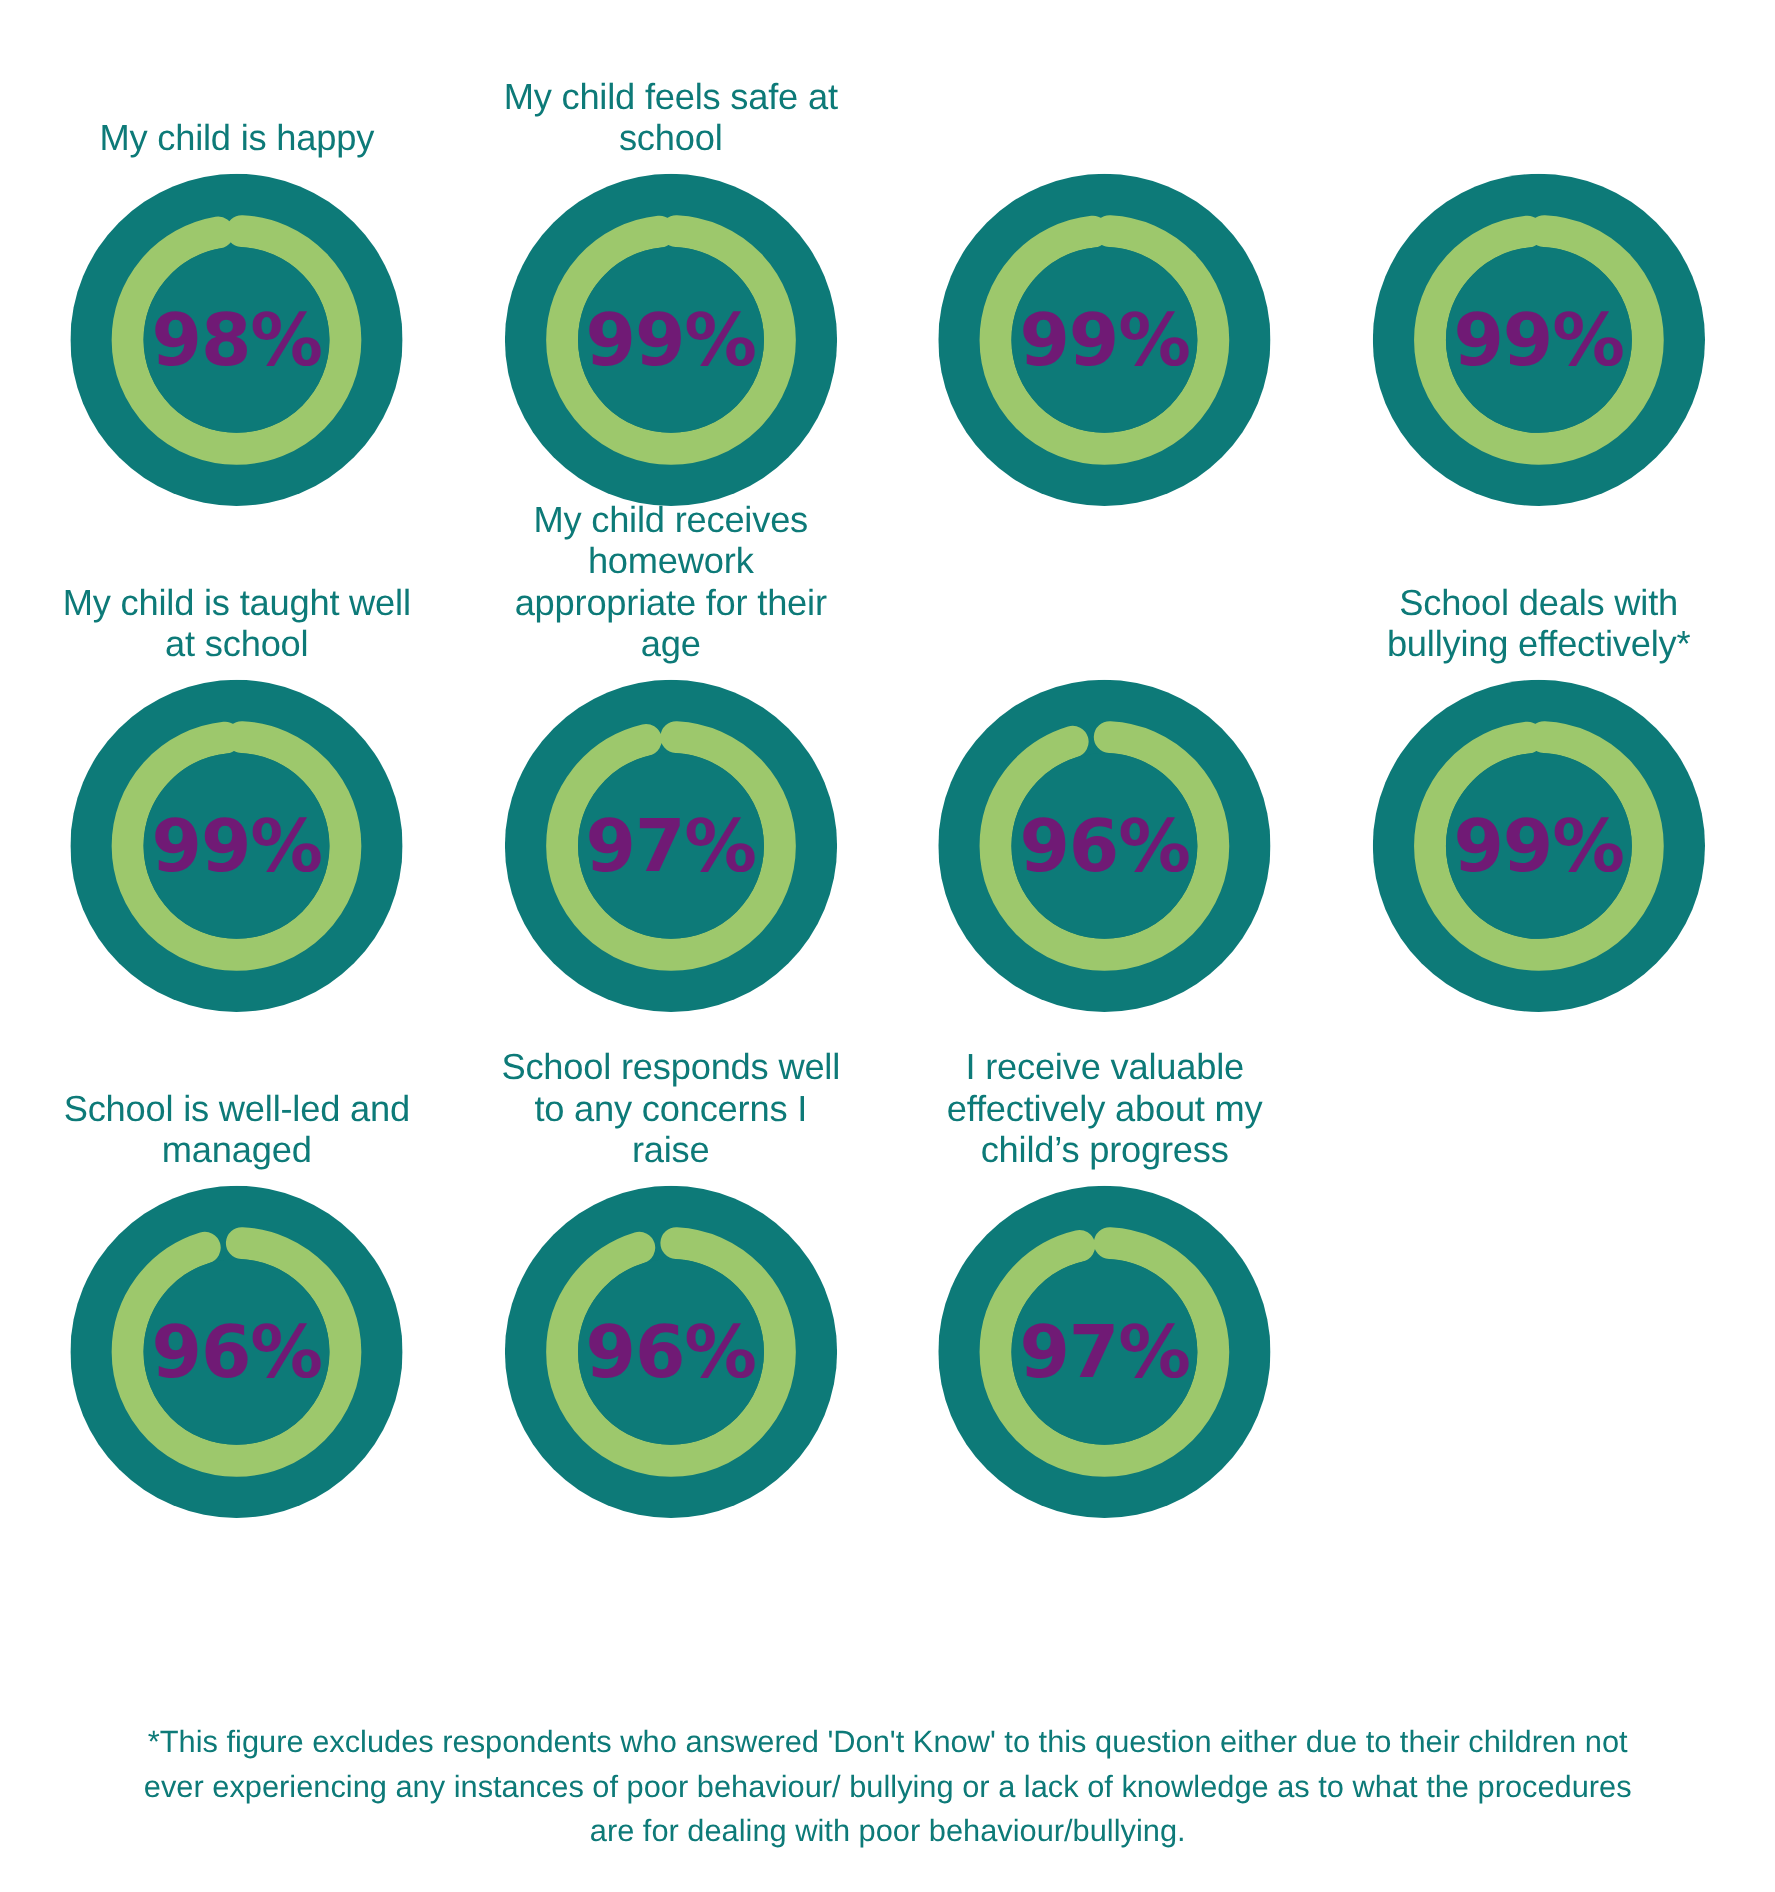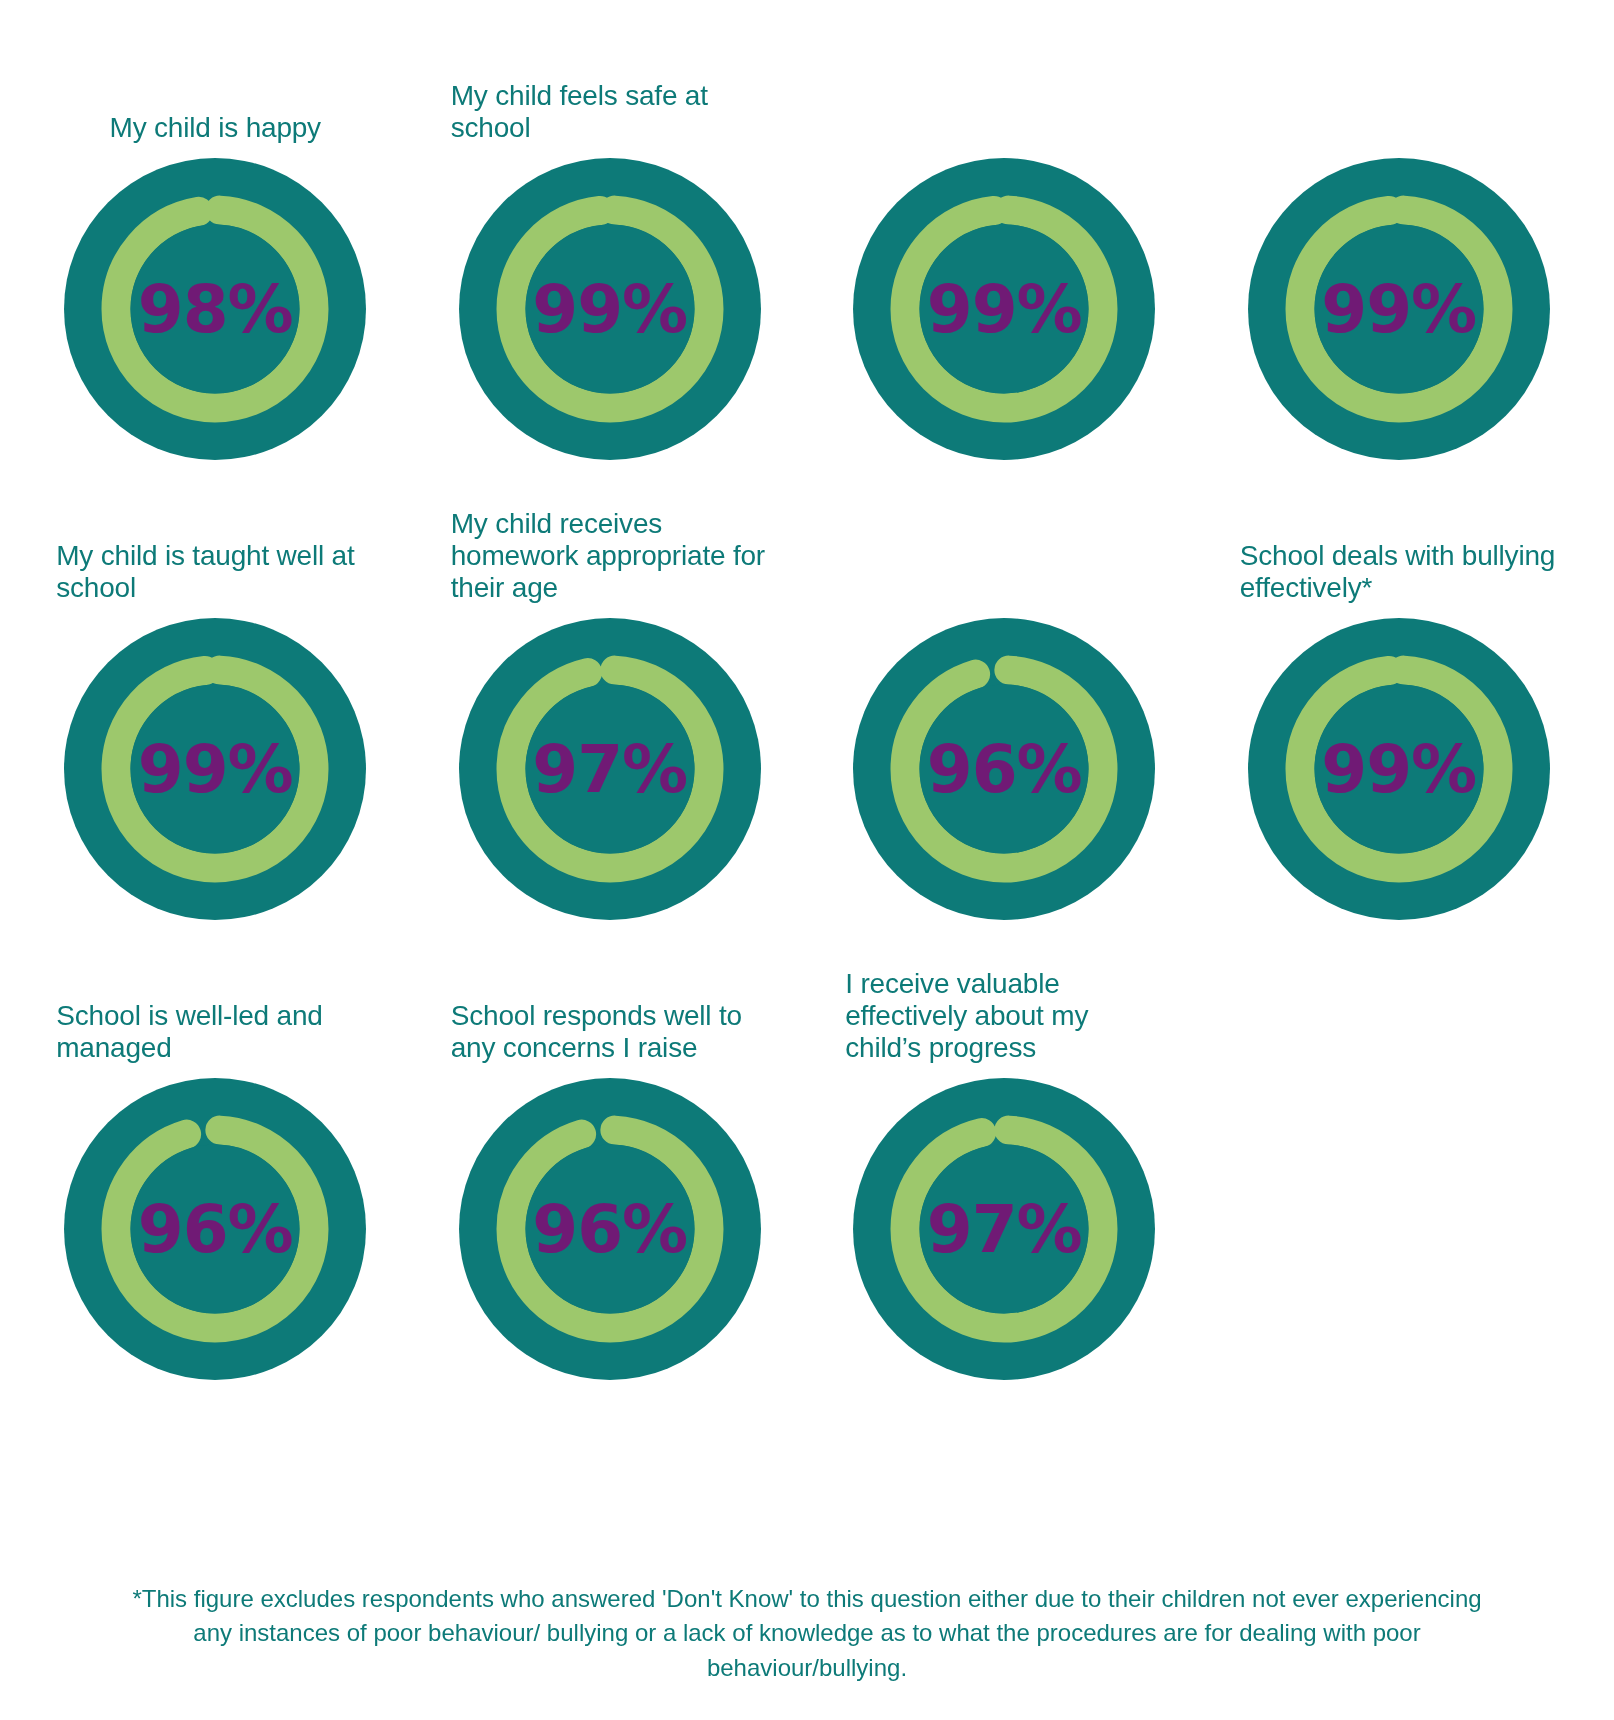--- a/index.html
+++ b/index.html
@@ -33,22 +33,23 @@
   .cell {
     display: flex;
     flex-direction: column;
     align-items: center;
     justify-content: flex-end;
     position: relative;
   }
 
   .cell-label {
     color: #0d7a78;
-    font-size: 28px;
+    font-size: 33px;
     line-height: 1.14;
+    text-align: center;
     font-weight: 400;
     letter-spacing: -0.2px;
     max-width: 330px;
     margin: 0 0 14px 0;
     padding: 0 6px;
     box-sizing: border-box;
   }
 
   .donut-wrap {
     position: relative;
@@ -81,21 +82,21 @@
   }
 
   .footnote {
     position: absolute;
     left: 0;
     right: 0;
     bottom: 34px;
     padding: 0 110px;
     box-sizing: border-box;
     color: #0d7a78;
-    font-size: 24px;
+    font-size: 28px;
     line-height: 1.45;
     text-align: center;
   }
 </style>
 </head>
 <body>
 
 <div class="infographic">
 
   <div class="grid" id="donut-grid">

